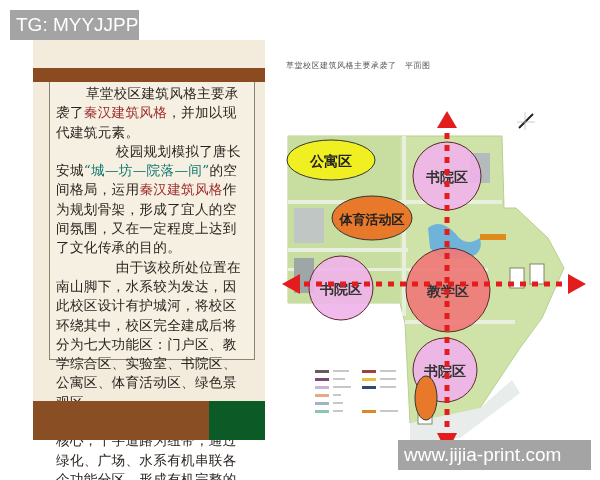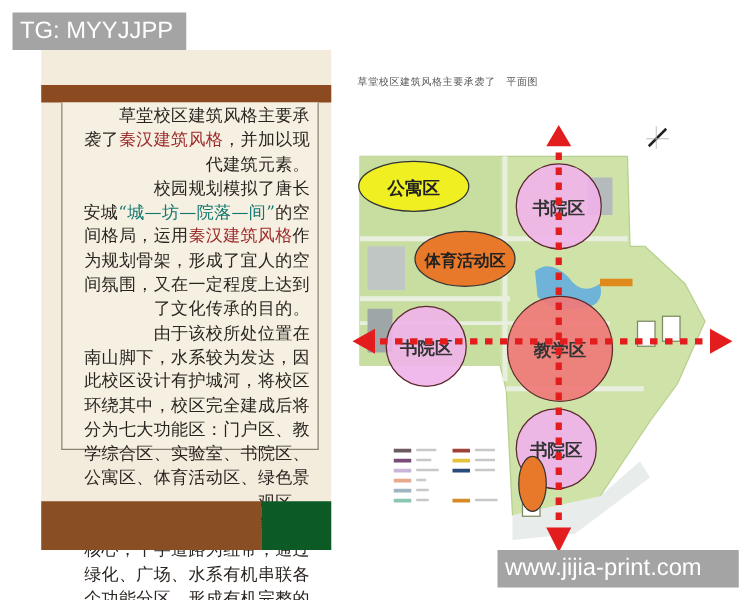--- a/index.html
+++ b/index.html
@@ -1,27 +1,27 @@
 <!DOCTYPE html>
 <html><head>
 <meta charset="utf-8">
 <style>
   html, body { margin:0; padding:0; }
   body { width:600px; height:480px; background:#ffffff; position:relative; overflow:hidden; font-family:"DejaVu Sans", sans-serif; }
-  .wm-top { position:absolute; left:10px; top:10px; width:139px; height:30px; background:#a4a4a4; color:#fff; font-family:"Liberation Sans", sans-serif; font-size:19px; line-height:30px; padding-left:6px; box-sizing:border-box; }
-  .left-panel { position:absolute; left:33px; top:40px; width:232px; height:400px; background:#f3ecdd;text-align:right; }
+  .wm-top { position:absolute; left:10px; top:10px; width:129px; height:30px; background:#a4a4a4; color:#fff; font-family:"Liberation Sans", sans-serif; font-size:19px; line-height:30px; padding-left:6px; box-sizing:border-box; }
+  .left-panel { position:absolute; left:33px; top:40px; width:232px; height:400px; background:#f3ecdd; }
   .brown-band { position:absolute; left:0; top:28px; width:232px; height:14px; background:#8b4a1f; }
   .text-box { position:absolute; left:16px; top:42px; width:206px; height:278px; border:1px solid #8c8377; border-top:none; background:#f6f0e2; padding:2px 6px 0 6px; box-sizing:border-box; }
   .para { font-family:"DejaVu Serif", serif; font-size:13.6px; line-height:19.3px; color:#2a2420; margin:0; text-indent:2.2em; letter-spacing:0.3px; }
   .para .hl { color:#9c2a2a; }
   .para .hlb { color:#0f766e; font-weight:normal; }
   .bottom-brown { position:absolute; left:0; top:361px; width:176px; height:39px; background:#8a4e25; }
   .bottom-green { position:absolute; left:176px; top:361px; width:56px; height:39px; background:#0c5a26; }
   .map-title { position:absolute; left:286px; top:60px; font-family:"DejaVu Serif", serif; font-size:8px; color:#555; letter-spacing:0.5px; }
-  .map-wrap { position:absolute; left:280px; top:97px; width:320px; height:350px; }
+  .map-wrap { position:absolute; left:280px; top:108px; width:320px; height:350px; }
   .wm-bottom { position:absolute; left:398px; top:440px; width:193px; height:30px; background:#a4a4a4; color:#fff; font-family:"Liberation Sans", sans-serif; font-size:19px; line-height:30px; padding-left:6px; box-sizing:border-box; }
   .zone-label { font-family:"DejaVu Sans", sans-serif; font-weight:bold; }
 </style>
 </head>
 <body>
 
 <div class="wm-top">TG: MYYJJPP</div>
 
 <div class="left-panel">
   <div class="brown-band"></div>

